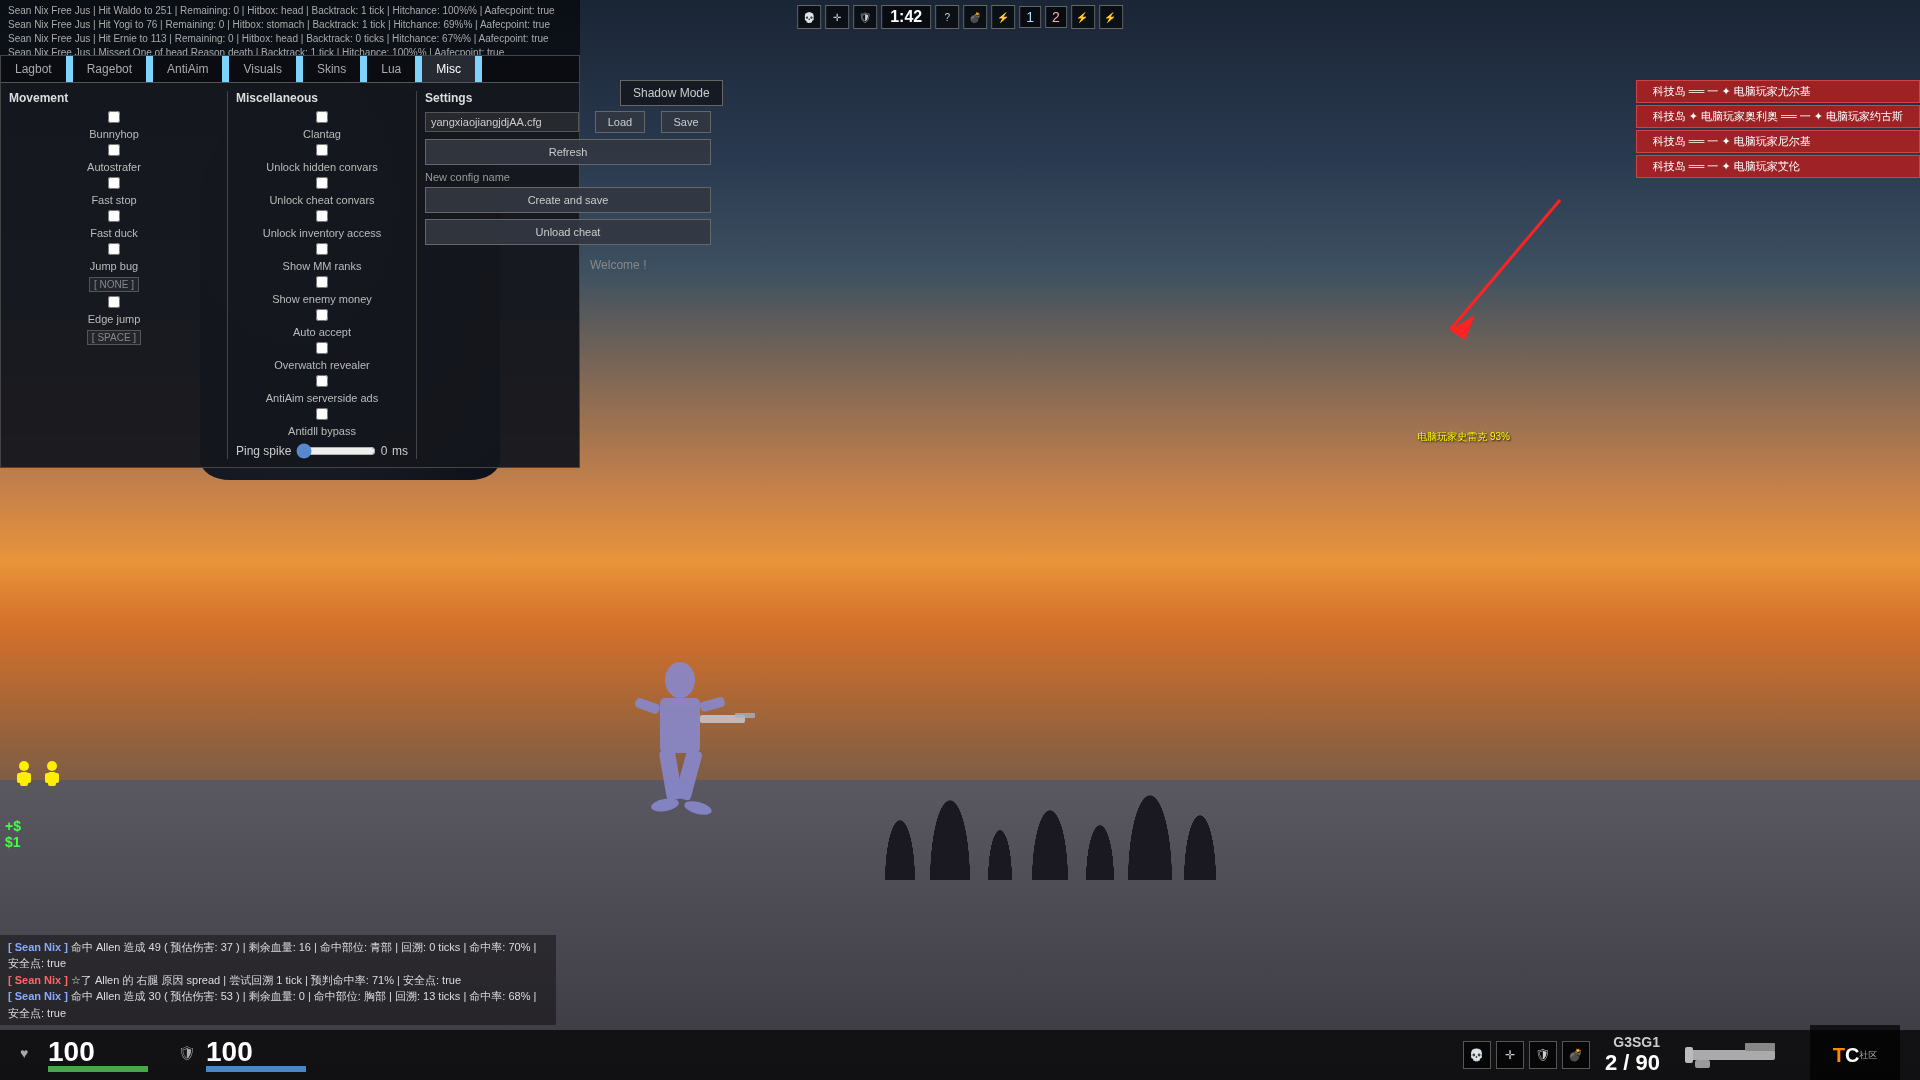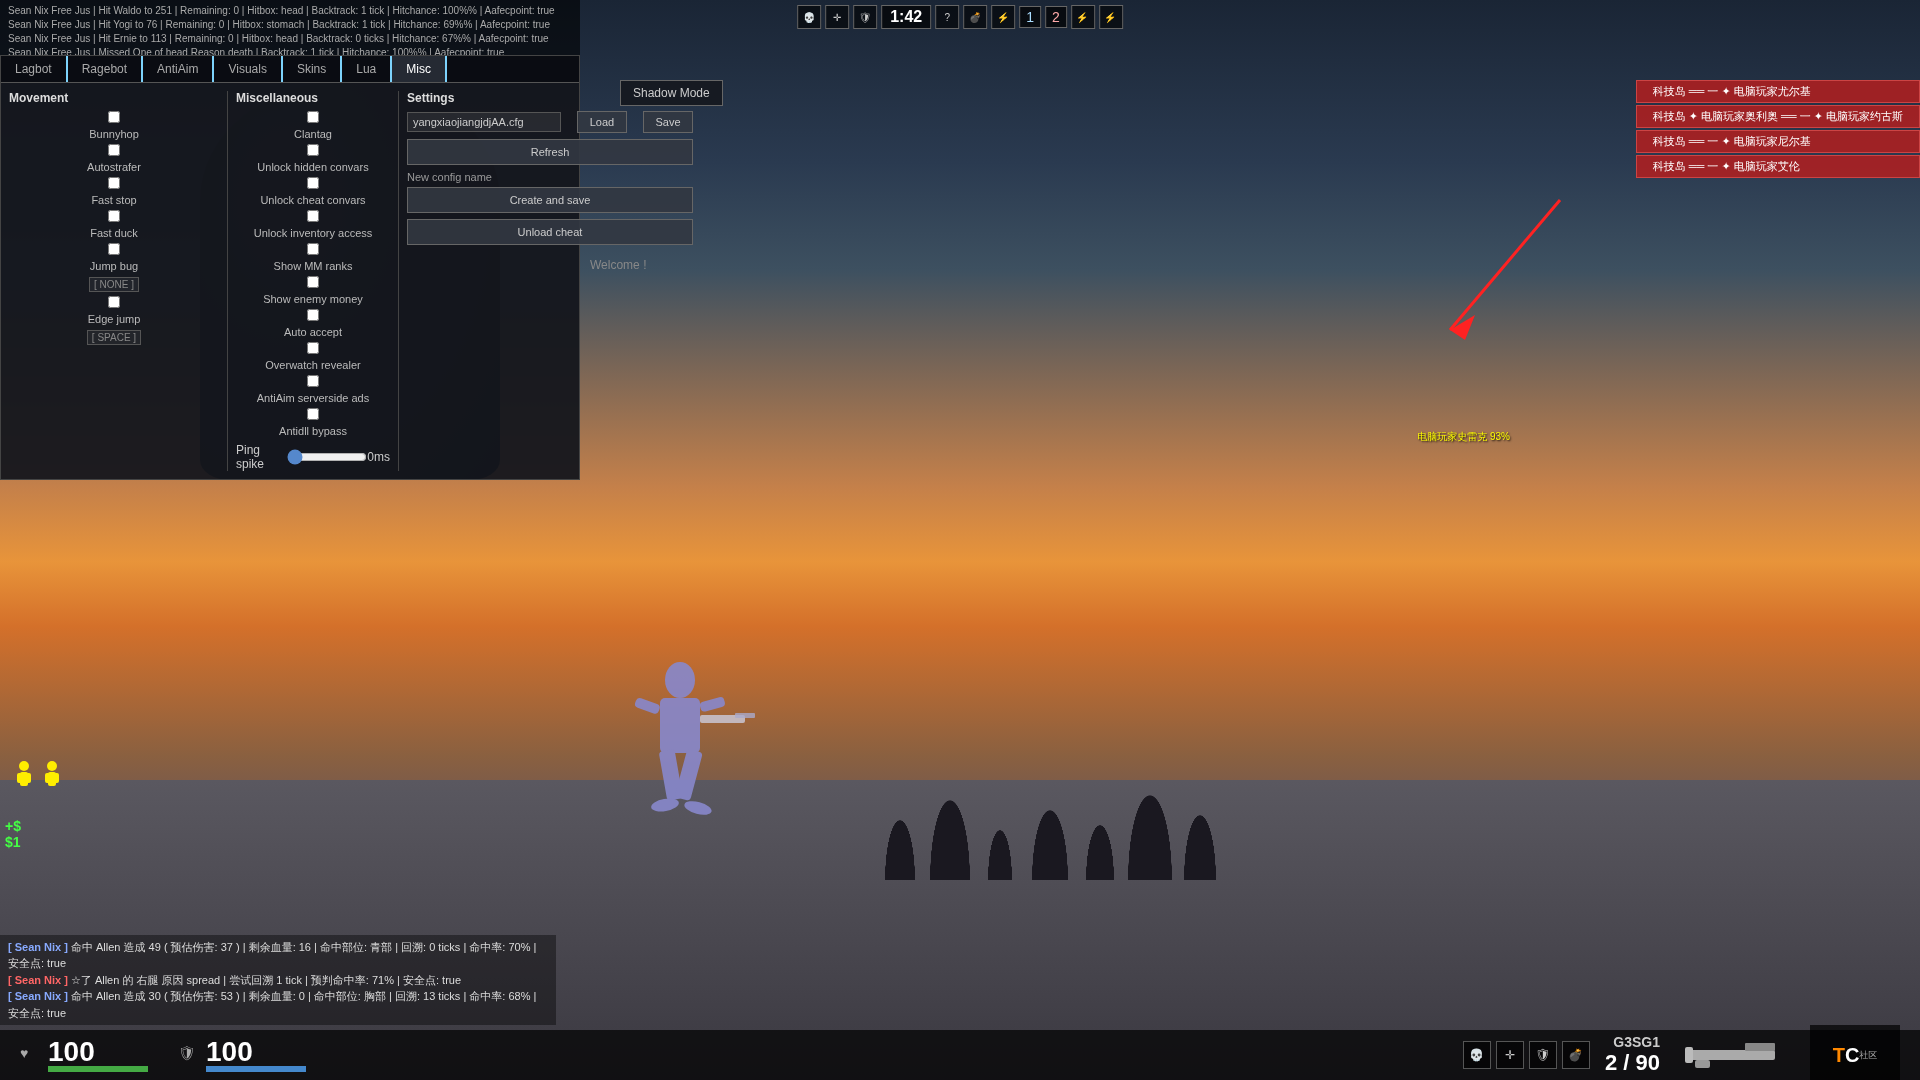--- a/index.html
+++ b/index.html
@@ -110,21 +110,21 @@
     #tab-bar {
       display: flex;
       background: rgba(10,12,18,0.95);
       border-bottom: 1px solid #555;
     }
     .tab {
       padding: 6px 14px;
       cursor: pointer;
       font-size: 12px;
       color: #aaa;
-      border-right: 2px solid #7dd3fc;
+      border-right: 7px solid #7dd3fc;
     }
     .tab.active {
       background: rgba(40,45,55,0.9);
       color: #fff;
     }
 
     
     #menu-content {
       display: flex;
       padding: 8px;
@@ -162,21 +162,21 @@
     .keybind {
       color: #888;
       font-size: 10px;
       background: rgba(255,255,255,0.05);
       padding: 1px 4px;
       border: 1px solid #555;
     }
 
     
     #misc-col {
-      width: 172px;
+      width: 190px;
       flex-shrink: 0;
       border-left: 1px solid #444;
       border-right: 1px solid #444;
       padding: 0 8px;
     }
 
     
     #settings-col {
       flex: 1;
     }

